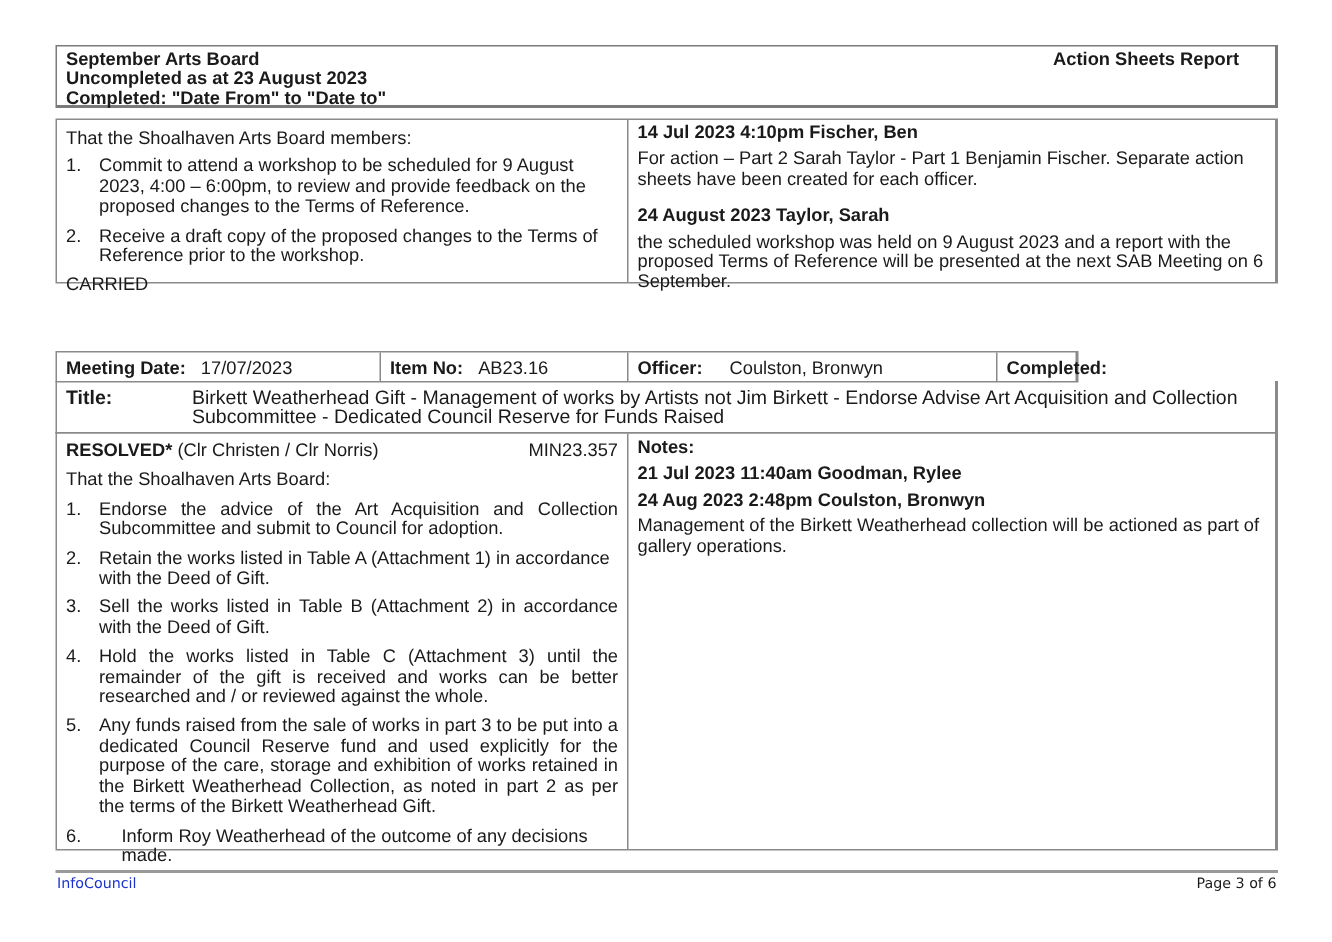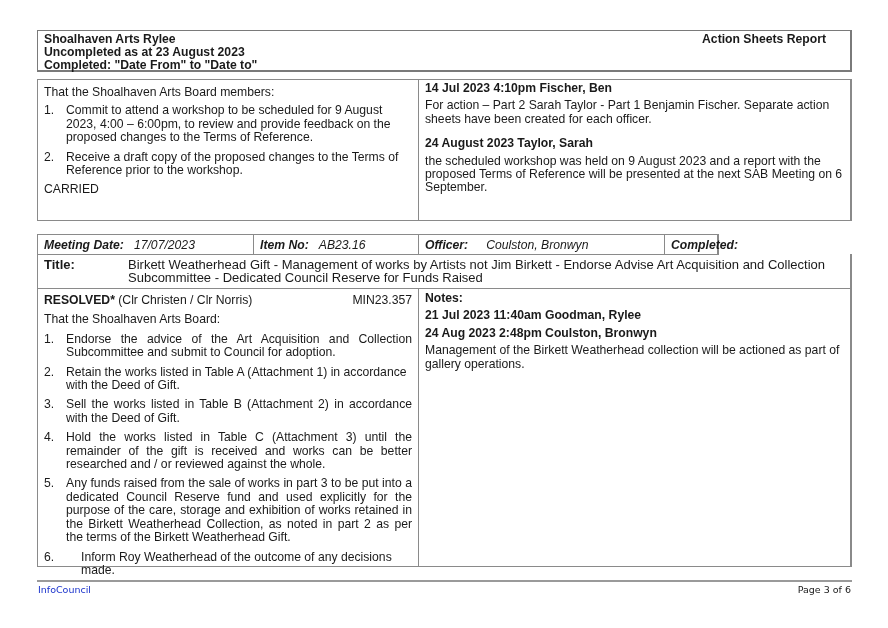--- a/index.html
+++ b/index.html
@@ -34,21 +34,21 @@
     .header-right {
       position: absolute;
       right: 24px; top: 2px;
       font-weight: bold;
       font-size: 12.2px;
       line-height: 13px;
     }
 
     
     .item1 {
-      left: 37px; top: 79px; width: 815px; height: 142px;
+      left: 37px; top: 79px; width: 815px; height: 110px;
       border: 1px solid #8a8a8a;
       border-right: 2px solid #8a8a8a;
     }
     .item1-left {
       position: absolute; left: 0; top: 0; width: 381px; height: 100%;
       border-right: 1px solid #8a8a8a;
       padding: 6px 6px;
       box-sizing: border-box;
     }
     .item1-right {
@@ -68,21 +68,20 @@
     .list-num { width: 22px; flex: none; }
     .list-text { flex: 1; }
     .justify { text-align: justify; }
 
     
     .meta-row {
       left: 37px; top: 234px; width: 682px; height: 21px;
       border: 1px solid #8a8a8a;
       border-right: 2px solid #8a8a8a;
       font-size: 12.2px;
-      font-style: italic;
     }
     .meta-cell {
       position: absolute; top: 0; height: 100%;
       padding: 3px 6px;
       box-sizing: border-box;
       border-right: 1px solid #8a8a8a;
       white-space: nowrap;
     }
     .meta-cell:last-child { border-right: none; }
     .meta-label { font-weight: bold; margin-right: 10px; }
@@ -141,21 +140,21 @@
       font-size: 9.5px;
       color: #1a1a1a;
       padding-left: 40px;
     }
   </style>
 </head>
 <body>
 
 <div class="abs header-box">
   <div class="header-left">
-    <div>Shoalhaven Arts Rylee</div>
+    <div>September Arts Board</div>
     <div>Uncompleted as at 23 August 2023</div>
     <div>Completed: "Date From"  to "Date to"</div>
   </div>
   <div class="header-right">Action Sheets Report</div>
 </div>
 
 <div class="abs item1">
   <div class="item1-left">
     <p class="p">That the Shoalhaven Arts Board members:</p>
     <div class="list-item">

